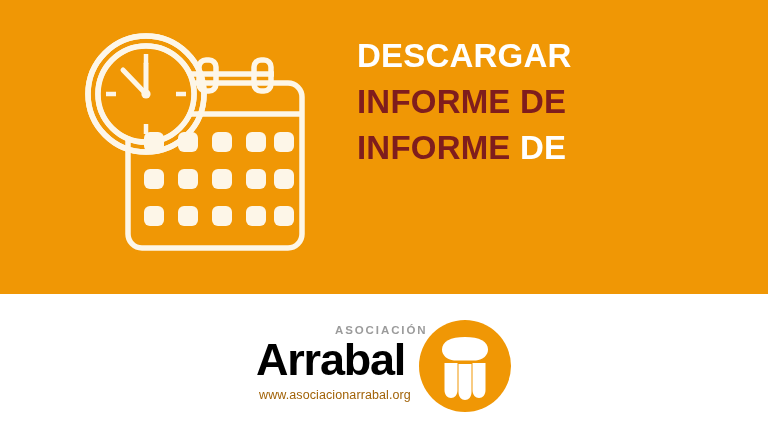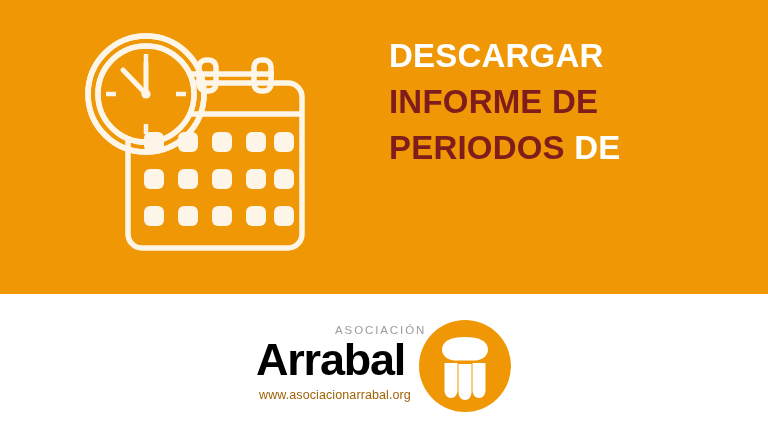--- a/index.html
+++ b/index.html
@@ -54,21 +54,20 @@
     left: 357px;
     top: 33px;
     width: 400px;
   }
   .headline-line {
     font-size: 33px;
     line-height: 46px;
     font-weight: bold;
     letter-spacing: 0.2px;
     white-space: nowrap;
-    margin-left: 32px;
   }
   .t-white { color: #ffffff; }
   .t-black { color: #7f1d1d; }
 
   
   .footer {
     position: absolute;
     left: 0;
     top: 294px;
     width: 768px;
@@ -89,21 +88,21 @@
     width: 184px;
     height: 96px;
   }
   .logo-asociacion {
     position: absolute;
     left: 79px;
     top: 8px;
     font-size: 11.5px;
     letter-spacing: 1.9px;
     color: #9b9b9b;
-    font-weight: normal;
+    font-weight: bold;
     white-space: nowrap;
   }
   .logo-arrabal {
     position: absolute;
     left: 0px;
     top: 21px;
     font-size: 45px;
     line-height: 45px;
     font-weight: bold;
     color: #000000;
@@ -194,21 +193,21 @@
           <rect x="134" y="178" width="20" height="20" rx="6" ry="6"></rect>
           <rect x="168" y="178" width="20" height="20" rx="6" ry="6"></rect>
           <rect x="196" y="178" width="20" height="20" rx="6" ry="6"></rect>
         </g>
       </svg>
     </div>
 
     <div class="headline">
       <div class="headline-line t-white">DESCARGAR</div>
       <div class="headline-line t-black">INFORME DE</div>
-      <div class="headline-line"><span class="t-black">PERIODOS</span><span class="t-white"> DE</span></div>
+      <div class="headline-line"><span class="t-black">INFORME</span><span class="t-white"> DE</span></div>
     </div>
 
   </div>
 
   <div class="footer">
     <div class="logo">
 
       <div class="logo-text">
         <div class="logo-asociacion">ASOCIACIÓN</div>
         <div class="logo-arrabal">Arrabal</div>

